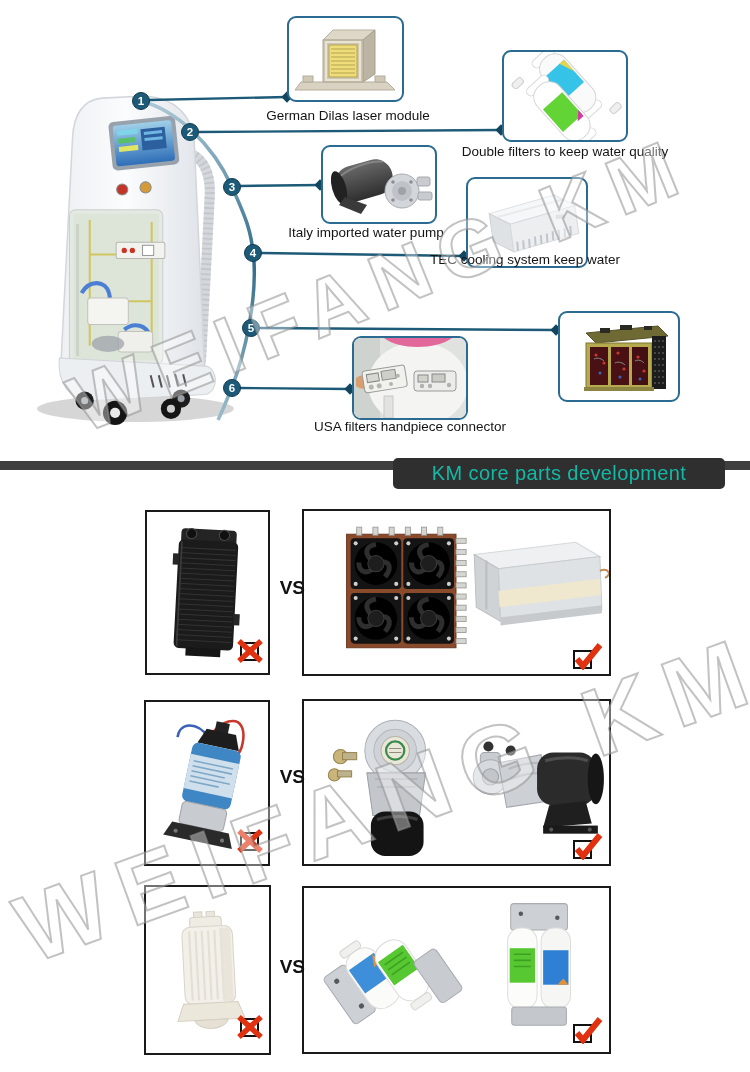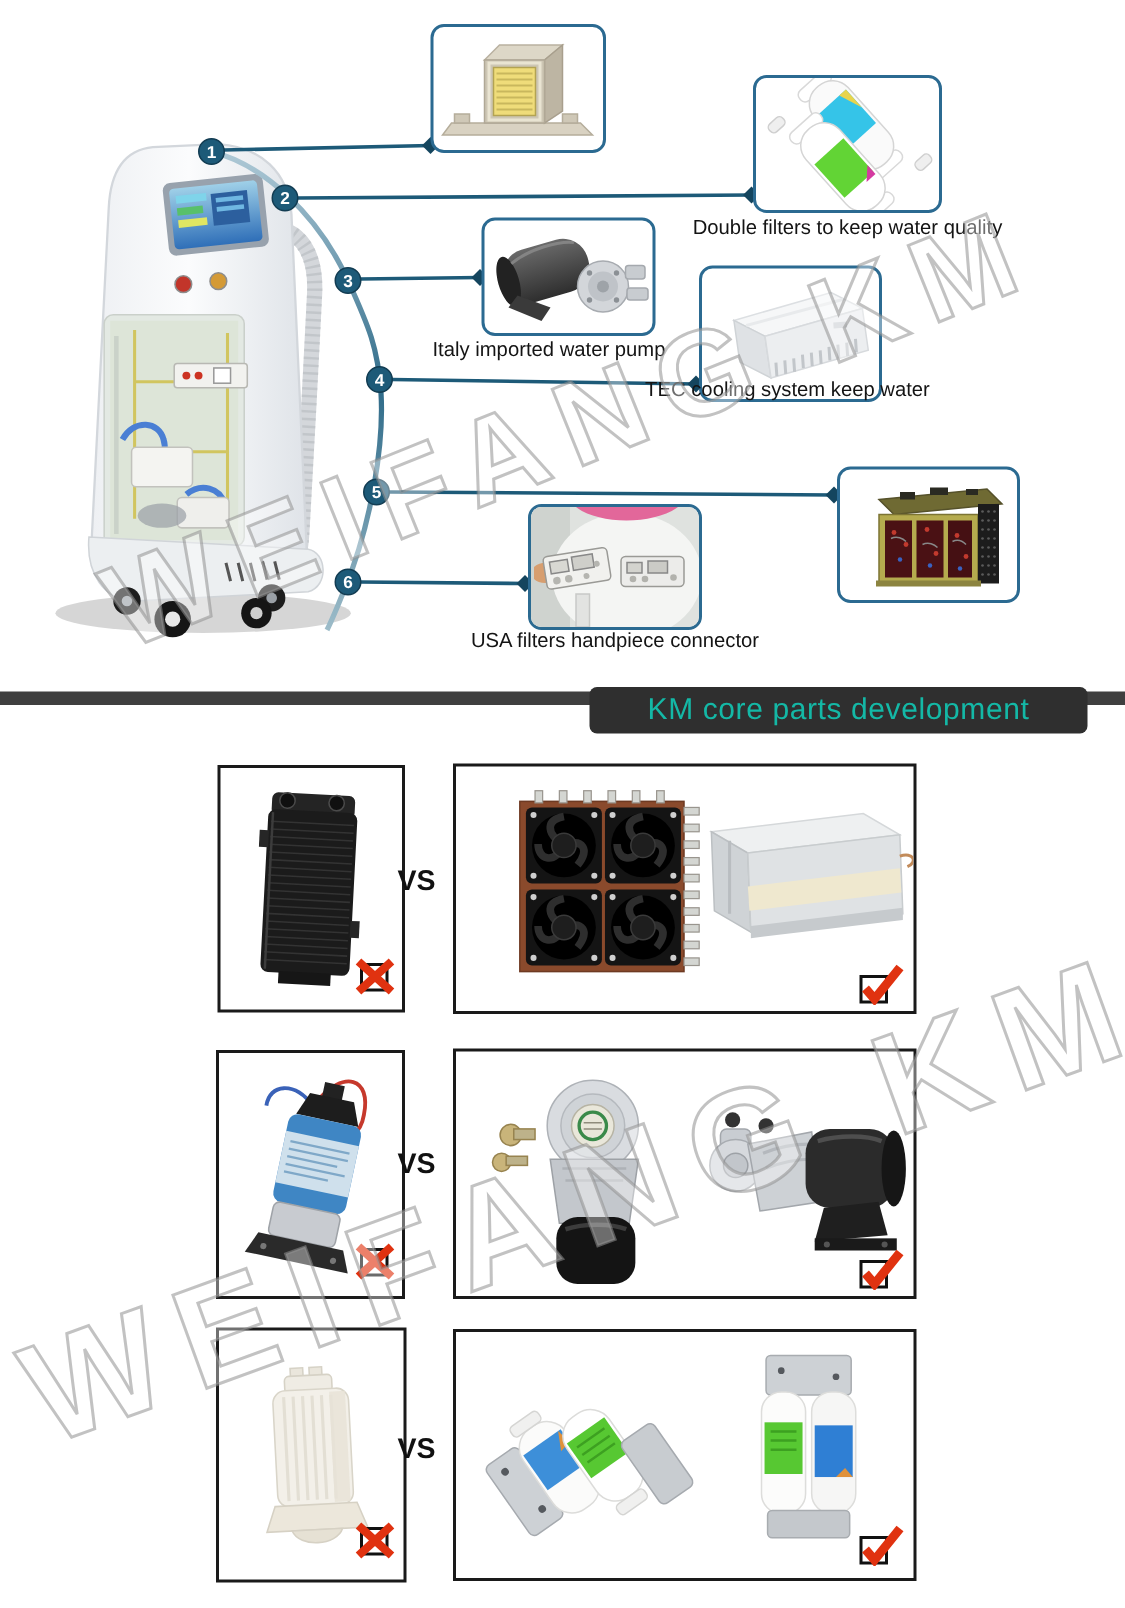--- a/index.html
+++ b/index.html
@@ -21,21 +21,21 @@
   .banner-bar{position:absolute;left:0;top:461px;width:750px;height:9px;background:#3f3f3f;z-index:2;}
   .banner-box{
     position:absolute;left:393px;top:458px;width:332px;height:31px;background:#2f2f2f;
     border-radius:5px;z-index:3;display:flex;align-items:center;justify-content:center;
     color:#14b8a6;font-size:20px;letter-spacing:.4px;
   }
   
   .cmp-box{position:absolute;background:#fff;border:2px solid #1a1a1a;z-index:2;overflow:hidden;}
   .cmp-box svg{display:block;width:100%;height:100%;}
   .vs-label{
-    position:absolute;width:40px;text-align:left;font-weight:bold;font-size:19px;color:#111;z-index:3;
+    position:absolute;width:40px;text-align:right;font-weight:bold;font-size:19px;color:#111;z-index:3;
   }
   .mark{position:absolute;z-index:4;}
   .layer{position:absolute;left:0;top:0;z-index:2;pointer-events:none;}
   .wm{position:absolute;z-index:6;pointer-events:none;}
 </style>
 </head>
 <body>
 
 <div id="page">
 
@@ -160,20 +160,21 @@
       <polygon points="34,22 44,12 86,12 74,22" fill="#ddd7c7" stroke="#b9b1a0"></polygon>
       <polygon points="74,22 86,12 86,56 74,64" fill="#bdb5a3" stroke="#a89f8d"></polygon>
       <rect x="34" y="22" width="40" height="42" fill="#cdc6b4" stroke="#b0a896"></rect>
       <rect x="37" y="24" width="34" height="38" fill="none" stroke="#e9e4d2" stroke-width="2"></rect>
       <rect x="40" y="27" width="28" height="32" fill="#efdc7a" stroke="#b3a352"></rect>
       <g stroke="#c9b75d" stroke-width="1.4">
         <path d="M42,31 H66 M42,35 H66 M42,39 H66 M42,43 H66 M42,47 H66 M42,51 H66 M42,55 H66"></path>
       </g>
     </svg>
   </div>
+  <div class="callout-label" style="left:233px;top:108px;width:230px;">German Dilas laser module</div>
 
   <div class="callout-box" style="left:502px;top:50px;width:122px;height:88px;">
     <svg viewBox="0 0 122 88">
       <g transform="translate(63,44) rotate(-42)">
         <g transform="translate(10,-9)">
           <rect x="-15" y="-40" width="26" height="9" rx="4" fill="#fff" stroke="#d9d9d9"></rect>
           <rect x="-15" y="31" width="26" height="9" rx="4" fill="#fff" stroke="#d9d9d9"></rect>
           <rect x="-16" y="-34" width="30" height="68" rx="14" fill="#fafafa" stroke="#d5d5d5"></rect>
           <rect x="-14" y="-20" width="26" height="30" fill="#35c4e8"></rect>
           <polygon points="6,-20 12,-20 12,-4" fill="#e8d44c"></polygon>

